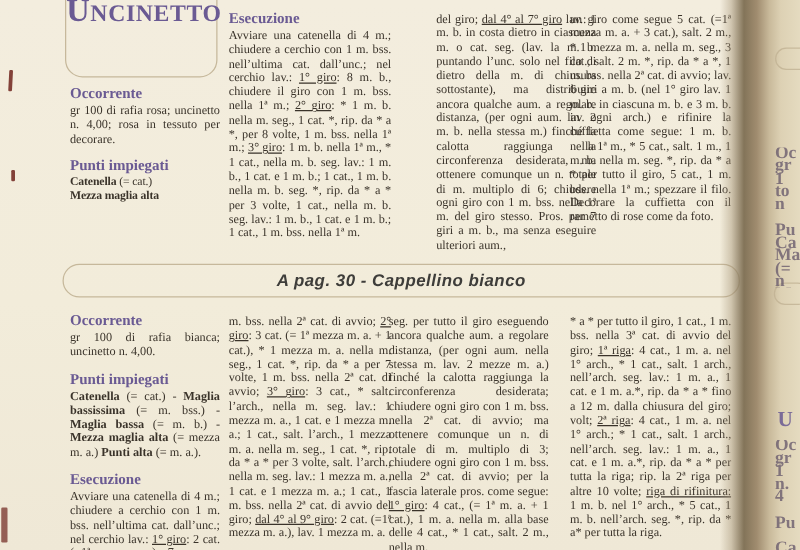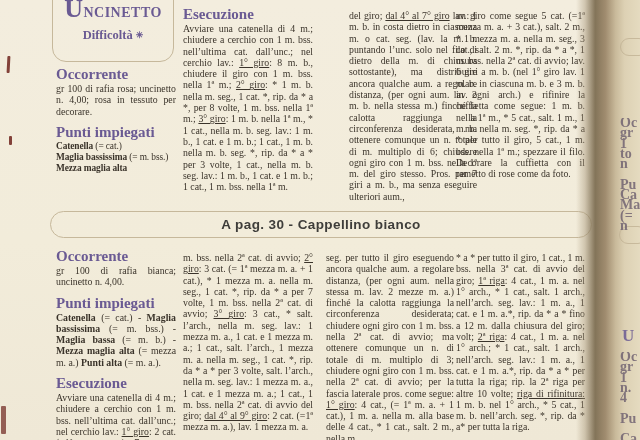--- a/index.html
+++ b/index.html
@@ -9,47 +9,47 @@
     font-family:"Liberation Serif",serif;color:#3a332a;
   }
   
   .masthead{
     position:absolute;left:52px;top:-18px;width:122px;height:80px;
     border:1.5px solid #c6b89b;border-radius:14px;
     text-align:center;color:#6a5a93;padding-top:14px;box-sizing:border-box;
   }
   .mh-title{font-weight:bold;letter-spacing:.5px;line-height:24px;}
   .mh-initial{font-size:26px;}
-  .mh-rest{font-size:14px;}
+  .mh-rest{font-size:19px;}
   .mh-sub{font-weight:bold;font-size:15px;line-height:17px;}
   .mh-diff{font-weight:bold;font-size:12.5px;margin-top:3px;}
   .star{font-size:9px;vertical-align:1px;}
   
-  .heading{color:#6a5a93;font-weight:bold;font-size:15px;line-height:13px;margin:0 0 2px 0;}
+  .heading{color:#6a5a93;font-weight:bold;font-size:12px;line-height:13px;margin:0 0 2px 0;}
   .col{position:absolute;font-size:9.8px;line-height:11.3px;text-align:justify;}
   .col p{margin:0;}
   #top-col1{left:56px;top:68px;width:120px;}
   #top-col2{left:183px;top:8px;width:130px;}
   #top-col3{left:321px;top:10px;width:128px;margin-left:28px;}
   #top-col4{left:456px;top:10px;width:129px;}
   #bot-col1{left:56px;top:250px;width:120px;height:190px;overflow:hidden;}
   #bot-col2{left:183px;top:252px;width:130px;height:188px;overflow:hidden;}
-  #bot-col3{left:326px;top:252px;width:128px;height:188px;overflow:hidden;}
+  #bot-col3{left:311px;top:252px;width:128px;height:188px;overflow:hidden;}
   #bot-col4{left:456px;top:252px;width:129px;height:188px;overflow:hidden;}
   .gap{height:9px;}
   .stitch-list div{white-space:nowrap;font-size:9.4px;line-height:11.2px;letter-spacing:-.1px;}
   .b{font-weight:bold;}
   .u{text-decoration:underline;}
   
   .banner{
     position:absolute;left:50px;top:211px;width:542px;height:27px;
     border:1.5px solid #c6b89b;border-radius:14px;box-sizing:border-box;
     display:flex;align-items:center;justify-content:center;
     font-family:"Liberation Sans",sans-serif;font-weight:bold;font-size:13.5px;
-    color:#3e3d3a;letter-spacing:.4px;
+    color:#3e3d3a;letter-spacing:.4px;font-style:italic;
   }
   
   .gutter{
     position:absolute;left:576px;top:0;width:64px;height:440px;
     background:linear-gradient(90deg,
       rgba(210,196,168,0) 0%,
       rgba(166,149,120,.45) 14%,
       #837459 30%,
       #a08c6f 46%,
       #c9ba9b 62%,
@@ -79,34 +79,29 @@
 
   <div class="mark" id="mark1"></div>
   <div class="mark" id="mark2"></div>
   <div class="mark" id="mark3"></div>
   <div class="mark" id="mark4"></div>
 
   <div class="masthead">
     <div class="mh-title">
       <span class="mh-initial">U</span><span class="mh-rest">NCINETTO</span>
     </div>
-    <div class="mh-diff">
-      <span>Difficoltà</span>
-      <span class="star">✳</span>
-    </div>
   </div>
 
   <div class="col" id="top-col1">
     <div class="heading">Occorrente</div>
     <p>gr 100 di rafia rosa; uncinetto n. 4,00; rosa in tessuto per decorare.</p>
     <div class="gap"></div>
     <div class="heading">Punti impiegati</div>
     <div class="stitch-list">
       <div><span class="b">Catenella </span><span>(= cat.)</span></div>
-      <div><span class="b">Maglia bassissima </span><span>(= m. bss.)</span></div>
       <div><span class="b">Mezza maglia alta</span></div>
     </div>
   </div>
 
   <div class="col" id="top-col2">
     <div class="heading">Esecuzione</div>
     <p><span>Avviare una catenella di 4 m.; chiudere a cerchio con 1 m. bss. nell’ultima cat. dall’unc.; nel cerchio lav.: </span><span class="u">1° giro</span><span>: 8 m. b., chiudere il giro con 1 m. bss. nella 1ª m.; </span><span class="u">2° giro</span><span>: * 1 m. b. nella m. seg., 1 cat. *, rip. da * a *, per 8 volte, 1 m. bss. nella 1ª m.; </span><span class="u">3° giro</span><span>: 1 m. b. nella 1ª m., * 1 cat., nella m. b. seg. lav.: 1 m. b., 1 cat. e 1 m. b.; 1 cat., 1 m. b. nella m. b. seg. *, rip. da * a * per 3 volte, 1 cat., nella m. b. seg. lav.: 1 m. b., 1 cat. e 1 m. b.; 1 cat., 1 m. bss. nella 1ª m.</span></p>
   </div>
   <div class="col" id="top-col3">
     <p><span>del giro; </span><span class="u">dal 4° al 7° giro</span><span> lav.: 1 m. b. in costa dietro in ciascuna m. o cat. seg. (lav. la m. b. puntando l’unc. solo nel filo di dietro della m. di chiusura sottostante), ma distribuire ancora qualche aum. a regolare distanza, (per ogni aum. lav. 2 m. b. nella stessa m.) finché la calotta raggiunga la circonferenza desiderata, ma ottenere comunque un n. totale di m. multiplo di 6; chiudere ogni giro con 1 m. bss. nella 1ª m. del giro stesso. Pros. per 7 giri a m. b., ma senza eseguire ulteriori aum.,</span></p>

